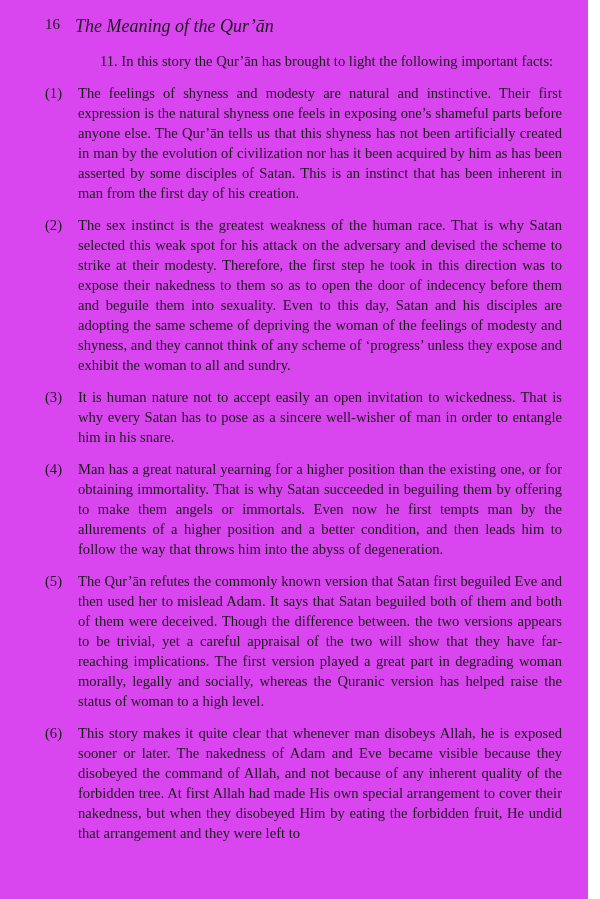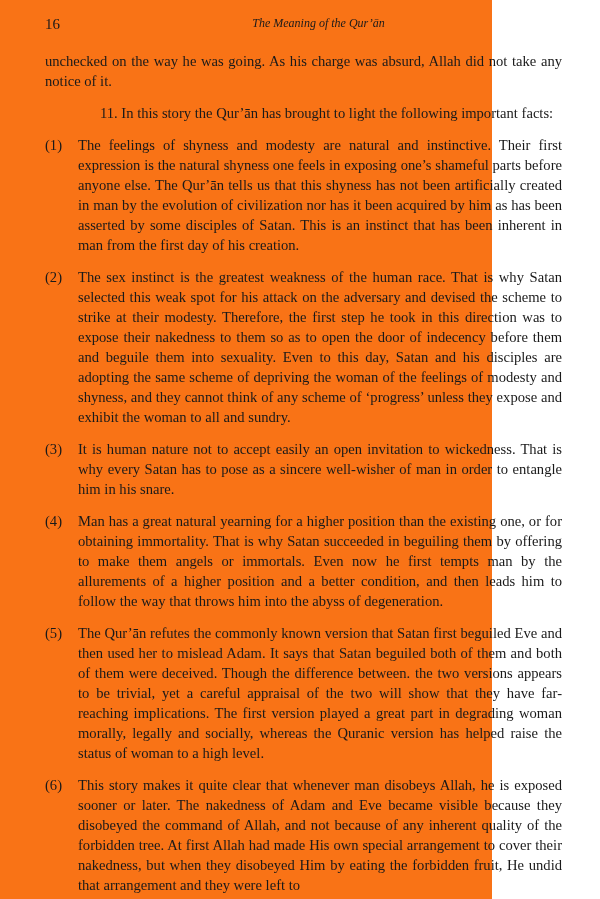--- a/index.html
+++ b/index.html
@@ -1,41 +1,40 @@
 <!DOCTYPE html>
 <html><head>
 <meta charset="utf-8">
 <style>
   html, body { margin: 0; padding: 0; background: #ffffff; }
   body { width: 600px; height: 899px; overflow: hidden; position: relative;
          font-family: "Liberation Serif", "DejaVu Serif", serif; color: #1a1a1a; }
-  .page { position: absolute; left: 0; top: 0; width: 492px; height: 899px; background: #f97316; }
+  .page { position: absolute; left: 0; top: 0; width: 588px; height: 899px; background: #d946ef; }
   .header { position: absolute; top: 16px; left: 45px; width: 517px; height: 22px; }
   .page-num { position: absolute; left: 0; top: 0; font-size: 15px; }
-  .running-title { position: absolute; left: 0; right: 0; top: 0; text-align: center;
-                   font-style: italic; font-size: 12px; padding-left: 30px; }
+  .running-title { position: absolute; left: 0; right: 0; top: 0; 
+                   font-style: italic; font-size: 18px; padding-left: 30px; }
   .body { position: absolute; left: 45px; top: 51px; width: 517px; font-size: 14.6px; line-height: 20px; }
   p { margin: 0; text-align: justify; text-align-last: left; }
   .cont { margin-bottom: 12px; }
   .para13 { text-indent: 55px; margin-bottom: 12px; }
   .item { position: relative; padding-left: 33px; margin-bottom: 12px; text-align: justify; }
   .item .num { position: absolute; left: 0; top: 0; }
   .item .txt { display: block; text-align: justify; }
 </style>
 </head>
 <body>
 
 <div class="page">
   <div class="header">
     <span class="page-num">16</span>
     <span class="running-title">The Meaning of the Qur’ān</span>
   </div>
 
   <div class="body">
-    <p class="cont">unchecked on the way he was going. As his charge was absurd, Allah did not take any notice of it.</p>
     <p class="para13">11. In this story the Qur’ān has brought to light the following important facts:</p>
 
     <div class="item">
       <span class="num">(1)</span>
       <span class="txt">The feelings of shyness and modesty are natural and instinctive. Their first expression is the natural shyness one feels in exposing one’s shameful parts before anyone else. The Qur’ān tells us that this shyness has not been artificially created in man by the evolution of civilization nor has it been acquired by him as has been asserted by some disciples of Satan. This is an instinct that has been inherent in man from the first day of his creation.</span>
     </div>
     <div class="item">
       <span class="num">(2)</span>
       <span class="txt">The sex instinct is the greatest weakness of the human race. That is why Satan selected this weak spot for his attack on the adversary and devised the scheme to strike at their modesty. Therefore, the first step he took in this direction was to expose their nakedness to them so as to open the door of indecency before them and beguile them into sexuality. Even to this day, Satan and his disciples are adopting the same scheme of depriving the woman of the feelings of modesty and shyness, and they cannot think of any scheme of ‘progress’ unless they expose and exhibit the woman to all and sundry.</span>
     </div>

